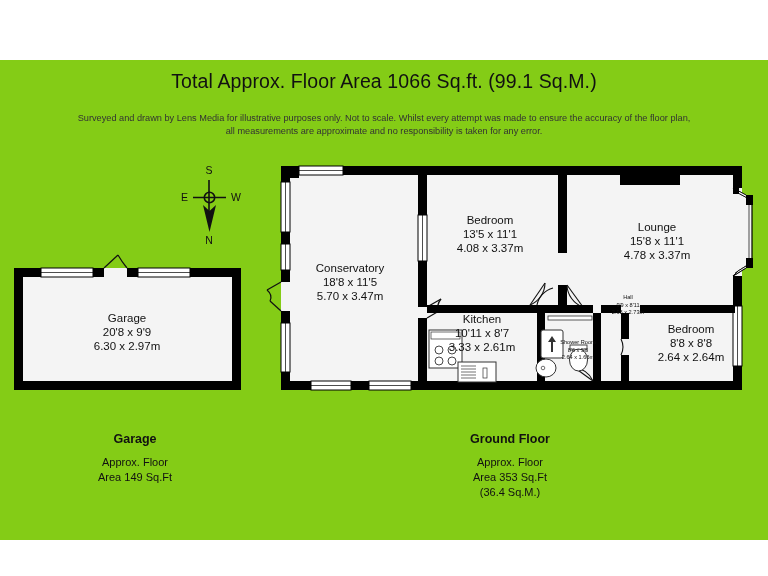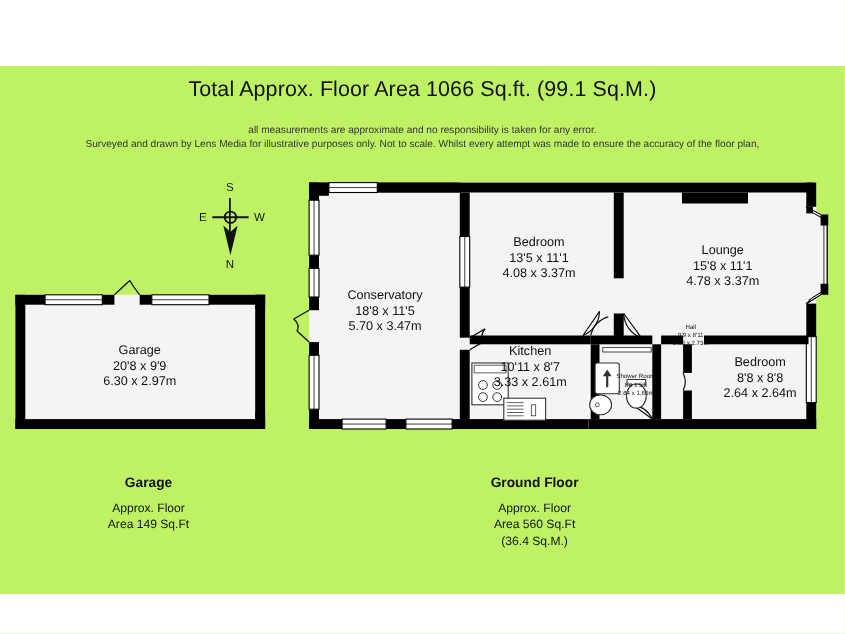--- a/index.html
+++ b/index.html
@@ -11,21 +11,21 @@
     width: 768px;
     height: 576px;
     font-family: "Liberation Sans", sans-serif;
     color: #1a1a1a;
     overflow: hidden;
     position: relative;
   }
   #page {
     position: absolute;
     inset: 0;
-    background: #bef264;
+    background: #84cc16;
   }
   .band-top {
     position: absolute;
     left: 0; top: 0; width: 768px; height: 60px;
     background: #ffffff;
   }
   .band-bottom {
     position: absolute;
     left: 0; top: 540px; width: 768px; height: 36px;
     background: #ffffff;
@@ -61,35 +61,35 @@
     font-weight: bold;
     color: #111;
     margin-bottom: 9px;
   }
   .caption .cap-line {
     font-size: 11px;
     line-height: 15px;
     color: #111;
   }
   #cap-garage { left: 25px; top: 432px; }
-  #cap-ground { left: 376px; top: 432px; }
+  #cap-ground { left: 400px; top: 432px; }
 </style>
 </head>
 <body>
 
 <div id="page">
 
   <div class="band-top"></div>
   <div class="band-bottom"></div>
 
   <div id="title">Total Approx. Floor Area 1066 Sq.ft. (99.1 Sq.M.)</div>
 
   <div id="disclaimer">
+    <div>Surveyed and drawn by Lens Media for illustrative purposes only. Not to scale. Whilst every attempt was made to ensure the accuracy of the floor plan,</div>
     <div>all measurements are approximate and no responsibility is taken for any error.</div>
-    <div>Surveyed and drawn by Lens Media for illustrative purposes only. Not to scale. Whilst every attempt was made to ensure the accuracy of the floor plan,</div>
   </div>
 
   <svg id="plan" viewBox="0 0 768 576">
 
     <g>
       <line x1="209" y1="180" x2="209" y2="215" stroke="#111" stroke-width="1.6"></line>
       <line x1="193" y1="197.5" x2="226" y2="197.5" stroke="#111" stroke-width="1.6"></line>
       <circle cx="209.5" cy="197.5" r="5.2" fill="none" stroke="#111" stroke-width="1.6"></circle>
       <path d="M 203 205 L 209.5 232 L 216 205 L 209.5 211 Z" fill="#111"></path>
       <text x="209" y="174" font-family="Liberation Sans, sans-serif" font-size="10.5" text-anchor="middle" fill="#111">S</text>
@@ -344,17 +344,17 @@
 
   <div class="caption" id="cap-garage">
     <div class="cap-title">Garage</div>
     <div class="cap-line">Approx. Floor</div>
     <div class="cap-line">Area 149 Sq.Ft</div>
   </div>
 
   <div class="caption" id="cap-ground">
     <div class="cap-title">Ground Floor</div>
     <div class="cap-line">Approx. Floor</div>
-    <div class="cap-line">Area 560 Sq.Ft</div>
+    <div class="cap-line">Area 353 Sq.Ft</div>
     <div class="cap-line">(36.4 Sq.M.)</div>
   </div>
 
 </div>
 
 </body></html>

